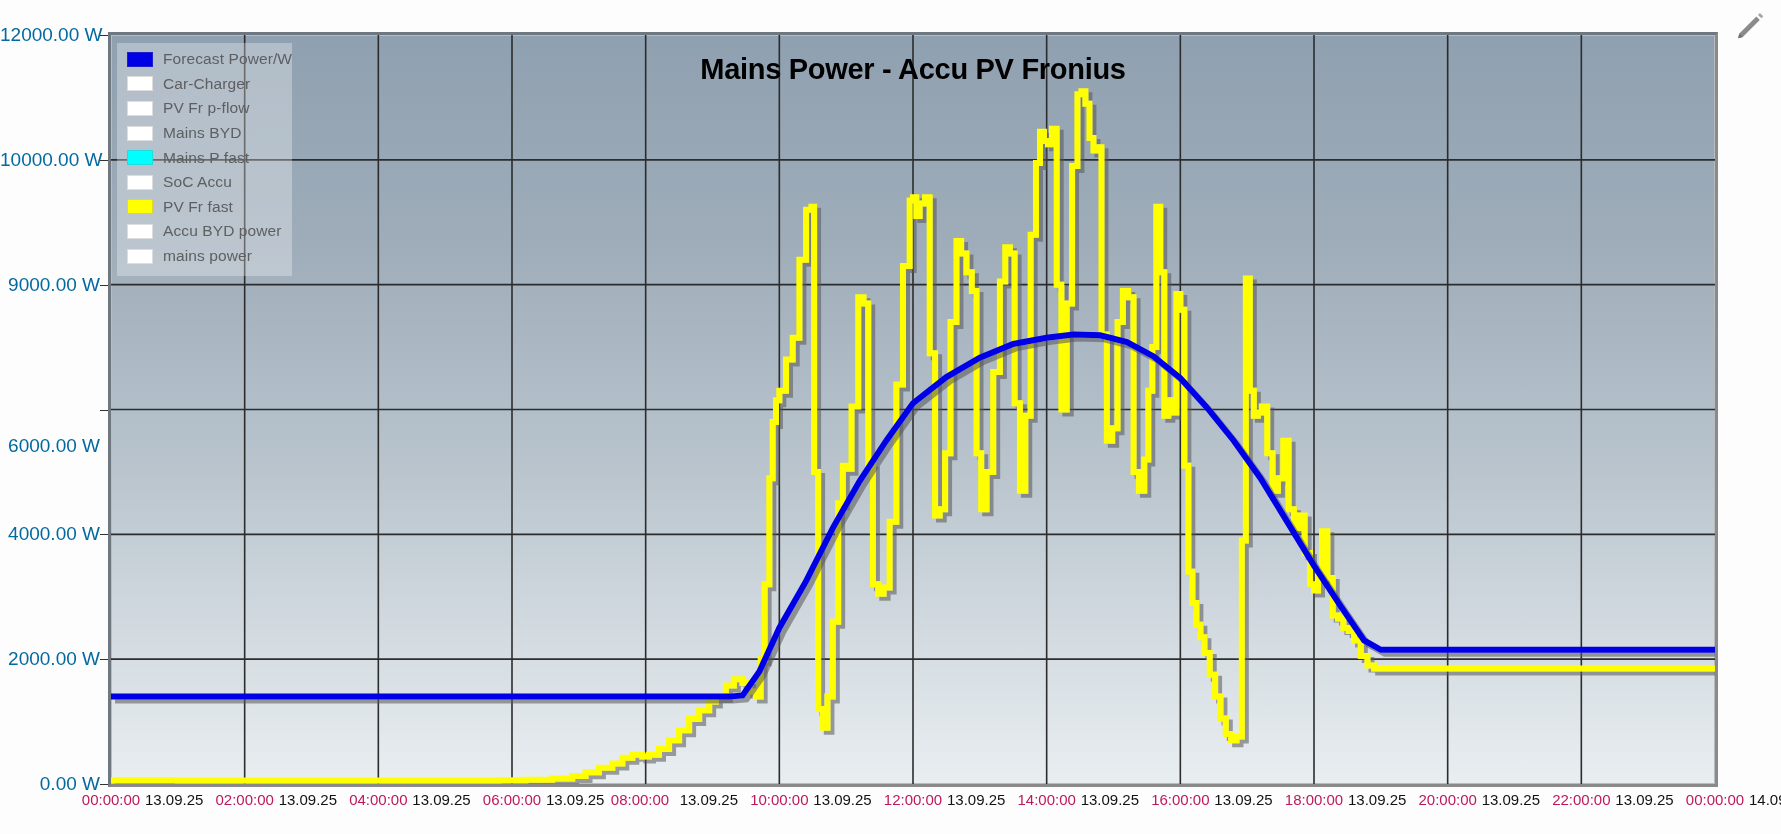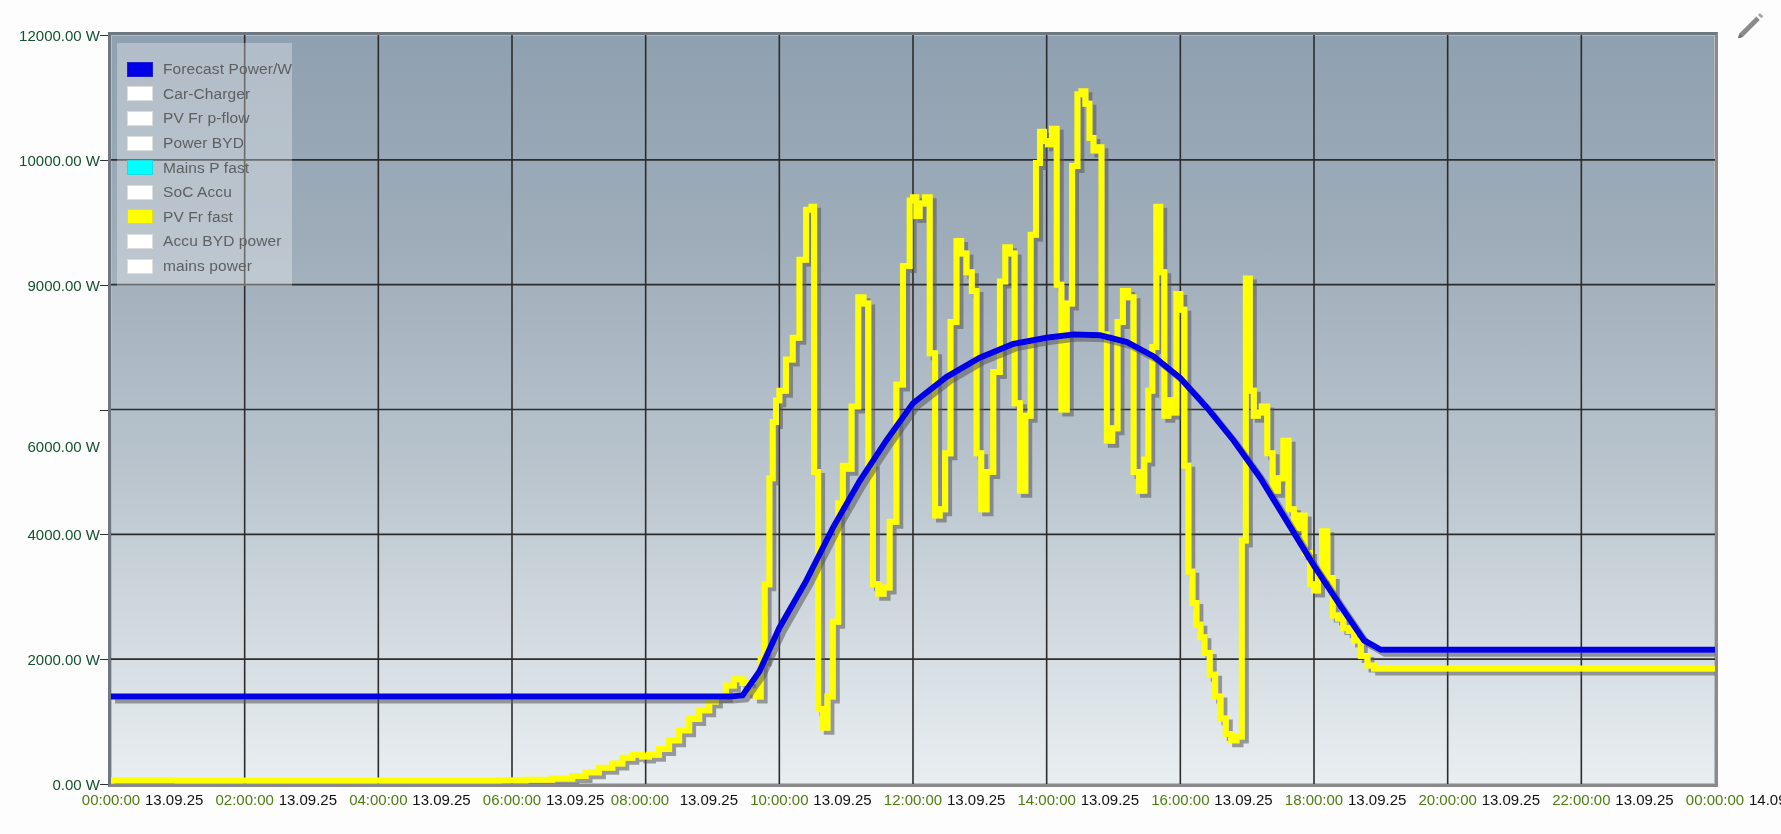--- a/index.html
+++ b/index.html
@@ -38,60 +38,60 @@
     position: absolute;
     inset: 0;
     overflow: visible;
   }
   #y-axis-labels { position: absolute; left: 0; top: 0; width: 1781px; height: 834px; pointer-events: none; }
   .ylabel-item {
     position: absolute;
     left: 0;
     width: 100px;
     text-align: right;
-    font-size: 15px;
-    color: #14532d;
+    font-size: 19px;
+    color: #0369a1;
     white-space: nowrap;
     transform: translateY(-50%);
   }
   .ytick {
     position: absolute;
     width: 8px; height: 1px;
     background: #333;
     left: 100px;
   }
   #x-axis-labels {
     position: absolute;
     left: 0; top: 790px;
     width: 1781px; height: 44px;
     pointer-events: none;
   }
   .xlabel-item {
     position: absolute;
     top: 0;
     font-size: 15px;
-    color: #4d7c0f;
+    color: #be185d;
     white-space: nowrap;
     transform: translateX(-50%);
     line-height: 19px;
   }
   .xlabel-date {
     position: absolute;
     top: 0;
     font-size: 15px;
     color: #121212;
     white-space: nowrap;
     line-height: 19px;
   }
   
   #legend {
     position: absolute;
     left: 6px; top: 8px;
     width: 175px;
-    padding: 14px 8px 8px 10px;
+    padding: 4px 8px 8px 10px;
     background: rgba(255,255,255,0.30);
     z-index: 5;
   }
   .legend-row {
     display: flex;
     align-items: center;
     height: 24.6px;
   }
   .legend-swatch {
     width: 26px; height: 15px;
@@ -175,37 +175,38 @@
           <line x1="0" y1="124.83333333333326" x2="1604" y2="124.83333333333326" stroke="#2c2c2c" stroke-width="1.6" vector-effect="non-scaling-stroke"></line>
         </g>
         <g>
           <path d="M 0.00 745.25 L 66.83 745.25 L 66.83 745.57 L 133.67 745.57 L 133.67 745.57 L 200.50 745.57 L 200.50 745.57 L 267.33 745.57 L 267.33 745.57 L 334.17 745.57 L 334.17 745.57 L 387.63 745.57 L 387.63 745.25 L 414.37 745.25 L 414.37 744.63 L 441.10 744.63 L 441.10 743.38 L 461.15 743.38 L 461.15 740.89 L 474.52 740.89 L 474.52 737.14 L 487.88 737.14 L 487.88 732.77 L 501.25 732.77 L 501.25 728.40 L 511.28 728.40 L 511.28 722.78 L 521.30 722.78 L 521.30 719.66 L 531.32 719.66 L 531.32 721.54 L 538.01 721.54 L 538.01 719.66 L 548.03 719.66 L 548.03 714.05 L 558.06 714.05 L 558.06 705.31 L 568.08 705.31 L 568.08 695.32 L 578.11 695.32 L 578.11 684.09 L 588.13 684.09 L 588.13 675.35 L 598.16 675.35 L 598.16 666.61 L 604.84 666.61 L 604.84 660.99 L 614.87 660.99 L 614.87 650.38 L 622.89 650.38 L 622.89 644.14 L 631.57 644.14 L 631.57 647.88 L 638.26 647.88 L 638.26 656.62 L 644.94 656.62 L 644.94 661.62 L 649.62 661.62 L 649.62 624.17 L 653.63 624.17 L 653.63 549.27 L 658.31 549.27 L 658.31 443.16 L 661.65 443.16 L 661.65 386.98 L 664.99 386.98 L 664.99 365.14 L 668.33 365.14 L 668.33 355.77 L 675.02 355.77 L 675.02 324.57 L 681.70 324.57 L 681.70 302.72 L 688.38 302.72 L 688.38 224.70 L 695.07 224.70 L 695.07 174.77 L 700.41 174.77 L 700.41 171.65 L 703.09 171.65 L 703.09 436.92 L 707.10 436.92 L 707.10 674.10 L 711.78 674.10 L 711.78 692.83 L 716.45 692.83 L 716.45 661.62 L 721.80 661.62 L 721.80 586.72 L 727.15 586.72 L 727.15 468.13 L 731.82 468.13 L 731.82 430.68 L 735.17 430.68 L 735.17 433.80 L 740.51 433.80 L 740.51 371.38 L 747.20 371.38 L 747.20 262.15 L 752.54 262.15 L 752.54 268.39 L 757.22 268.39 L 757.22 430.68 L 761.90 430.68 L 761.90 549.27 L 767.25 549.27 L 767.25 558.63 L 772.59 558.63 L 772.59 552.39 L 778.61 552.39 L 778.61 486.85 L 785.29 486.85 L 785.29 349.53 L 791.97 349.53 L 791.97 230.94 L 798.66 230.94 L 798.66 165.40 L 802.00 165.40 L 802.00 162.28 L 805.34 162.28 L 805.34 181.01 L 808.68 181.01 L 808.68 168.52 L 814.03 168.52 L 814.03 162.28 L 818.71 162.28 L 818.71 318.33 L 824.06 318.33 L 824.06 480.61 L 828.73 480.61 L 828.73 474.37 L 834.08 474.37 L 834.08 418.19 L 839.43 418.19 L 839.43 287.12 L 845.44 287.12 L 845.44 205.98 L 850.12 205.98 L 850.12 218.46 L 855.47 218.46 L 855.47 237.18 L 860.81 237.18 L 860.81 255.91 L 865.49 255.91 L 865.49 418.19 L 870.17 418.19 L 870.17 474.37 L 875.52 474.37 L 875.52 436.92 L 882.20 436.92 L 882.20 337.05 L 888.88 337.05 L 888.88 246.55 L 894.23 246.55 L 894.23 212.22 L 898.91 212.22 L 898.91 218.46 L 903.59 218.46 L 903.59 368.26 L 908.93 368.26 L 908.93 455.64 L 914.28 455.64 L 914.28 380.74 L 919.63 380.74 L 919.63 199.73 L 924.97 199.73 L 924.97 127.95 L 928.98 127.95 L 928.98 96.75 L 932.99 96.75 L 932.99 106.11 L 937.00 106.11 L 937.00 109.23 L 941.01 109.23 L 941.01 93.63 L 945.69 93.63 L 945.69 249.67 L 950.37 249.67 L 950.37 374.50 L 955.72 374.50 L 955.72 268.39 L 961.06 268.39 L 961.06 131.08 L 966.41 131.08 L 966.41 59.30 L 970.42 59.30 L 970.42 56.17 L 974.43 56.17 L 974.43 68.66 L 978.44 68.66 L 978.44 102.99 L 982.45 102.99 L 982.45 115.47 L 986.46 115.47 L 986.46 112.35 L 990.47 112.35 L 990.47 299.60 L 995.82 299.60 L 995.82 405.71 L 1001.16 405.71 L 1001.16 393.23 L 1006.51 393.23 L 1006.51 287.12 L 1011.86 287.12 L 1011.86 255.91 L 1017.20 255.91 L 1017.20 262.15 L 1022.55 262.15 L 1022.55 436.92 L 1027.90 436.92 L 1027.90 455.64 L 1033.24 455.64 L 1033.24 424.43 L 1037.25 424.43 L 1037.25 355.77 L 1041.26 355.77 L 1041.26 312.08 L 1045.27 312.08 L 1045.27 171.65 L 1049.28 171.65 L 1049.28 237.18 L 1053.29 237.18 L 1053.29 380.74 L 1057.30 380.74 L 1057.30 365.14 L 1061.31 365.14 L 1061.31 377.62 L 1065.32 377.62 L 1065.32 259.03 L 1069.33 259.03 L 1069.33 274.63 L 1073.34 274.63 L 1073.34 430.68 L 1077.35 430.68 L 1077.35 536.78 L 1081.36 536.78 L 1081.36 567.99 L 1085.37 567.99 L 1085.37 589.84 L 1089.38 589.84 L 1089.38 602.32 L 1093.39 602.32 L 1093.39 617.92 L 1098.74 617.92 L 1098.74 639.77 L 1104.09 639.77 L 1104.09 661.62 L 1109.43 661.62 L 1109.43 683.46 L 1114.78 683.46 L 1114.78 699.07 L 1120.13 699.07 L 1120.13 705.31 L 1125.47 705.31 L 1125.47 701.56 L 1130.82 701.56 L 1130.82 505.57 L 1134.83 505.57 L 1134.83 243.42 L 1138.84 243.42 L 1138.84 355.77 L 1142.85 355.77 L 1142.85 380.74 L 1146.86 380.74 L 1146.86 377.62 L 1150.87 377.62 L 1150.87 371.38 L 1156.22 371.38 L 1156.22 418.19 L 1161.56 418.19 L 1161.56 455.64 L 1166.91 455.64 L 1166.91 443.16 L 1172.26 443.16 L 1172.26 405.71 L 1177.60 405.71 L 1177.60 474.37 L 1182.95 474.37 L 1182.95 493.09 L 1188.30 493.09 L 1188.30 480.61 L 1193.64 480.61 L 1193.64 518.06 L 1198.99 518.06 L 1198.99 549.27 L 1203.00 549.27 L 1203.00 555.51 L 1207.01 555.51 L 1207.01 539.90 L 1211.02 539.90 L 1211.02 496.21 L 1216.37 496.21 L 1216.37 543.02 L 1221.71 543.02 L 1221.71 580.48 L 1227.06 580.48 L 1227.06 583.60 L 1232.41 583.60 L 1232.41 592.96 L 1237.75 592.96 L 1237.75 596.08 L 1243.10 596.08 L 1243.10 605.44 L 1249.78 605.44 L 1249.78 621.05 L 1256.47 621.05 L 1256.47 630.41 L 1263.15 630.41 L 1263.15 633.53 L 1269.83 633.53 L 1269.83 633.53 L 1336.67 633.53 L 1336.67 633.53 L 1470.33 633.53 L 1470.33 633.53 L 1604.00 633.53 L 1604.00 633.53" fill="none" stroke="#FFFF00" stroke-width="6" stroke-linejoin="miter" stroke-linecap="butt" vector-effect="non-scaling-stroke" filter="url(#ds)"></path>
         </g>
         <g>
           <path d="M 0.00 661.62 L 133.67 661.62 L 267.33 661.62 L 401.00 661.62 L 501.25 661.62 L 574.77 661.62 L 601.50 661.62 L 618.21 661.62 L 631.57 660.37 L 648.28 636.65 L 668.33 592.96 L 695.07 546.15 L 721.80 493.09 L 748.53 446.28 L 775.27 405.71 L 802.00 368.26 L 835.42 342.04 L 868.83 322.69 L 902.25 308.96 L 935.67 302.72 L 962.40 299.60 L 989.13 300.22 L 1015.87 307.09 L 1042.60 321.45 L 1069.33 343.29 L 1096.07 372.63 L 1122.80 405.71 L 1149.53 443.16 L 1176.27 486.85 L 1203.00 530.54 L 1229.73 571.11 L 1253.13 605.44 L 1269.83 614.80 L 1289.88 614.80 L 1336.67 614.80 L 1470.33 614.80 L 1604.00 614.80" fill="none" stroke="#0000E6" stroke-width="6" stroke-linejoin="miter" stroke-linecap="butt" vector-effect="non-scaling-stroke" filter="url(#ds)"></path>
         </g>
       </svg>
 
+    <div id="chart-title">Mains Power - Accu PV Fronius</div>
 
     <div id="legend">
         <div class="legend-row">
           <span class="legend-swatch" style="background: rgb(0, 0, 230);"></span>
           <span class="legend-label">Forecast Power/W</span>
         </div>
         <div class="legend-row">
           <span class="legend-swatch" style="background: rgb(255, 255, 255);"></span>
           <span class="legend-label">Car-Charger</span>
         </div>
         <div class="legend-row">
           <span class="legend-swatch" style="background: rgb(255, 255, 255);"></span>
           <span class="legend-label">PV Fr p-flow</span>
         </div>
         <div class="legend-row">
           <span class="legend-swatch" style="background: rgb(255, 255, 255);"></span>
-          <span class="legend-label">Power BYD</span>
+          <span class="legend-label">Mains BYD</span>
         </div>
         <div class="legend-row">
           <span class="legend-swatch" style="background: rgb(0, 255, 255);"></span>
           <span class="legend-label">Mains P fast</span>
         </div>
         <div class="legend-row">
           <span class="legend-swatch" style="background: rgb(255, 255, 255);"></span>
           <span class="legend-label">SoC Accu</span>
         </div>
         <div class="legend-row">

